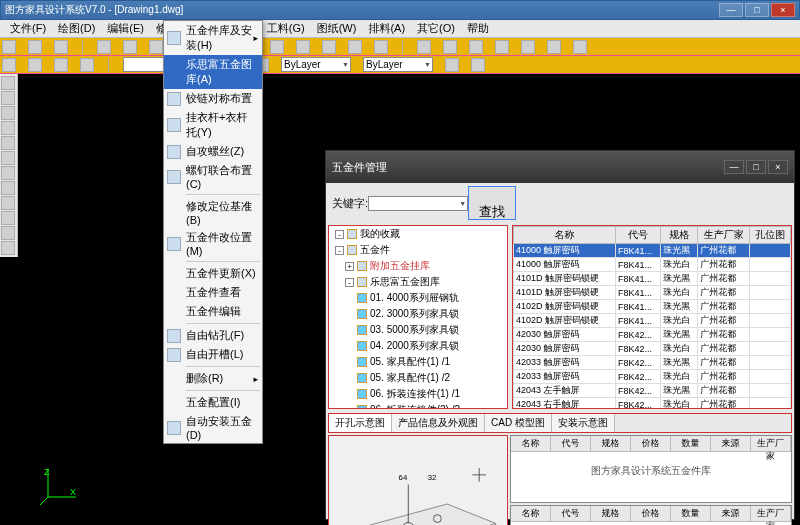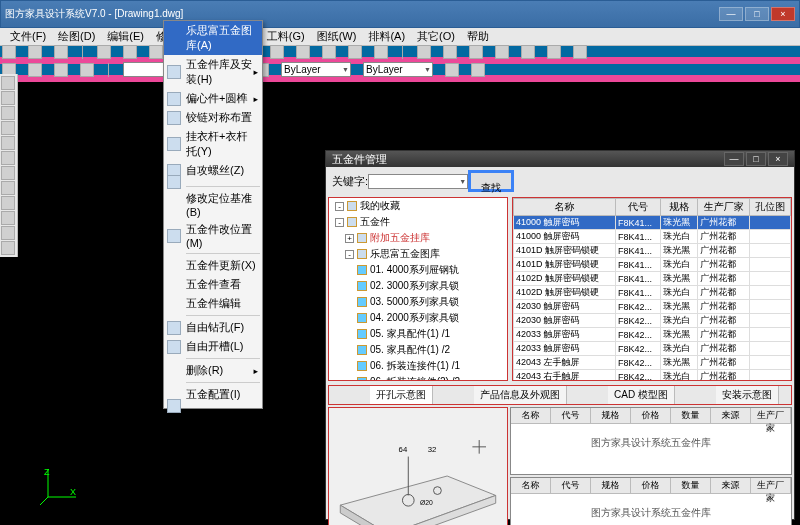--- a/index.html
+++ b/index.html
@@ -1,71 +1,71 @@
 <!DOCTYPE html>
 <html><head>
 <meta charset="utf-8">
 <style>
 * { box-sizing: border-box; margin: 0; padding: 0; font-family: "Microsoft YaHei", SimSun, sans-serif; }
 body { width: 800px; height: 525px; background: #000; position: relative; overflow: hidden; font-size: 11px; }
 
 
-.titlebar { height: 28px; background: linear-gradient(#4a7db5,#3a6da5); color: #fff; display: flex; align-items: center; padding: 0 4px; font-size: 10px; border: 1px solid #2a5d95; }
+.titlebar { height: 20px; background: linear-gradient(#4a7db5,#3a6da5); color: #fff; display: flex; align-items: center; padding: 0 4px; font-size: 10px; border: 1px solid #2a5d95; }
 .titlebar .spacer { flex: 1; }
 .wbtn { width: 24px; height: 14px; background: rgba(255,255,255,.15); margin-left: 2px; text-align: center; line-height: 12px; font-size: 9px; border: 1px solid rgba(255,255,255,.3); }
 .wbtn.close { background: #c0392b; }
 
 
 .menubar { height: 18px; background: #e8e8e8; display: flex; align-items: center; padding: 0 4px; border-bottom: 1px solid #bbb; }
 .menubar span { padding: 1px 6px; font-size: 11px; cursor: default; }
 .menubar span.active { background: #316ac5; color: #fff; }
 
 
-.toolbar { height: 18px; background: #0369a1; display: flex; align-items: center; padding: 0 2px; border-bottom: 7px solid #ec4899; gap: 12px; }
+.toolbar { height: 18px; background: #eab308; display: flex; align-items: center; padding: 0 2px; border-bottom: 1px solid #ec4899; gap: 12px; }
 .tbtn { width: 14px; height: 14px; background: #d0d0d0; border: 1px solid #aaa; }
 .tsep { width: 1px; height: 14px; background: #aaa; margin: 0 2px; }
 .combo { height: 15px; background: #fff; border: 1px solid #888; font-size: 10px; padding: 0 12px 0 2px; position: relative; min-width: 40px; display: inline-flex; align-items: center; }
 .combo::after { content: "▼"; position: absolute; right: 1px; font-size: 7px; color: #555; }
 
 
 .lefttool { position: absolute; left: 0; top: 74px; width: 18px; background: #e8e8e8; display: flex; flex-direction: column; gap: 1px; padding: 2px 1px; border-right: 1px solid #bbb; }
 .lefttool .tbtn { width: 14px; height: 14px; }
 
 
 .dropdown { position: absolute; left: 163px; top: 20px; width: 100px; background: #f4f4f4; border: 1px solid #888; box-shadow: 2px 2px 4px rgba(0,0,0,.3); z-index: 10; }
 .dropdown .mi { display: flex; align-items: center; padding: 2px 4px 2px 22px; font-size: 11px; position: relative; }
 .dropdown .mi.sel { background: #316ac5; color: #fff; }
 .dropdown .mi.sub::after { content: "▸"; position: absolute; right: 4px; font-size: 9px; }
 .dropdown .msep { height: 1px; background: #ccc; margin: 2px 2px 2px 22px; }
 .dropdown .micon { position: absolute; left: 3px; width: 14px; height: 14px; background: #cde; border: 1px solid #9ab; }
 
 
 .hwwin { position: absolute; left: 325px; top: 150px; width: 470px; height: 370px; background: #e8e8e8; border: 1px solid #333; box-shadow: 2px 2px 6px rgba(0,0,0,.5); }
-.hwwin .hwtitle { height: 16px; background: linear-gradient(#555,#333); color: #fff; display: flex; align-items: center; padding: 0 6px; font-size: 11px; }
+.hwwin .hwtitle { height: 32px; background: linear-gradient(#555,#333); color: #fff; display: flex; align-items: center; padding: 0 6px; font-size: 11px; }
 .hwwin .hwtitle .spacer { flex: 1; }
 .hwwin .hwtitle .wb { width: 20px; height: 14px; background: #444; border: 1px solid #666; margin-left: 2px; text-align: center; line-height: 12px; font-size: 9px; }
 .searchrow { display: flex; align-items: center; padding: 3px 6px; font-size: 11px; }
-.searchrow button { height: 18px; padding: 8px 10px; font-size: 10px; background: #e0e0e0; border: 3px solid #3b82f6; }
+.searchrow button { height: 18px; padding: 16px 10px; font-size: 13px; background: #e0e0e0; border: 1px solid #3b82f6; }
 .hwbody { display: flex; height: 188px; }
 .tree { width: 180px; border: 1px solid #c33; background: #fff; overflow: hidden; font-size: 10px; margin: 2px; }
 .tree .tn { padding: 1px 2px 1px 6px; white-space: nowrap; display: flex; align-items: center; gap: 3px; }
 .tree .tn.l1 { padding-left: 16px; }
 .tree .tn.l2 { padding-left: 28px; text-align: center; }
 .tree .ticon { width: 10px; height: 10px; background: #fc6; border: 1px solid #c93; display: inline-block; }
 .tree .ticon.f { background: #cde; }
 .tree .ticon.b { background: #6cf; }
 .tree .exp { width: 9px; height: 9px; border: 1px solid #888; text-align: center; line-height: 7px; font-size: 8px; background: #fff; }
 .grid { flex: 1; border: 1px solid #c33; background: #fff; overflow: hidden; font-size: 9px; margin: 2px; }
 .grid table { width: 100%; border-collapse: collapse; }
 .grid th { background: #e8e8e8; border: 1px solid #bbb; padding: 1px 2px; font-weight: normal; font-size: 10px; }
 .grid td { border: 1px solid #ddd; padding: 0 2px; height: 12px; white-space: nowrap; }
 .grid tr.sel td { background: #316ac5; color: #fff; }
 
 .tabsrow { border: 1px solid #c33; margin: 2px; display: flex; background: #e8e8e8; }
-.tabsrow span { padding: 2px 6px; font-size: 10px; border-right: 1px solid #bbb; background: #f4f4f4; margin-left: 41px; }
+.tabsrow span { padding: 2px 6px; font-size: 10px; border-right: 1px solid #bbb; background: #f4f4f4; }
 .tabsrow span.act { background: #fff; }
 
 .preview { display: flex; height: 140px; }
 .pimg { width: 180px; border: 1px solid #c33; margin: 0 2px 2px 2px; background: #f0f0f0; position: relative; }
 .pimg svg { width: 100%; height: 100%; }
 .pright { flex: 1; display: flex; flex-direction: column; gap: 2px; margin: 0 2px 2px 0; }
 .pbox { flex: 1; border: 1px solid #888; background: #fff; }
 .pbox .ph { height: 16px; background: #e8e8e8; border-bottom: 1px solid #bbb; display: flex; font-size: 9px; }
 .pbox .ph span { flex: 1; border-right: 1px solid #bbb; padding: 1px 2px; text-align: center; }
 .pbox .pc { text-align: center; padding: 12px 12px; font-size: 10px; color: #555; }
@@ -146,45 +146,42 @@
     <span class="tbtn"></span>
     <span class="tbtn"></span>
     <span class="tbtn"></span>
     <span class="tbtn"></span>
     <span class="tbtn"></span>
     <span class="tbtn"></span>
     <span class="tbtn"></span>
 </div>
 
 <div class="dropdown" id="dropdown">
+    <div class="mi sub">
+      <span class="micon"></span>
+      <span>五金件库及安装(H)</span>
+    </div>
     <div class="mi sel">
       <span>乐思富五金图库(A)</span>
     </div>
-    <div class="mi sub">
-      <span class="micon"></span>
-      <span>五金件库及安装(H)</span>
-    </div>
-    <div class="mi sub">
-      <span class="micon"></span>
-      <span>偏心件+圆榫</span>
-    </div>
     <div class="mi">
       <span class="micon"></span>
       <span>铰链对称布置</span>
     </div>
     <div class="mi">
       <span class="micon"></span>
       <span>挂衣杆+衣杆托(Y)</span>
     </div>
     <div class="mi">
       <span class="micon"></span>
       <span>自攻螺丝(Z)</span>
     </div>
     <div class="mi">
       <span class="micon"></span>
+      <span>螺钉联合布置(C)</span>
     </div>
     <div class="msep"></div>
     <div class="mi">
       <span>修改定位基准(B)</span>
     </div>
     <div class="mi">
       <span class="micon"></span>
       <span>五金件改位置(M)</span>
     </div>
     <div class="msep"></div>
@@ -209,20 +206,21 @@
     <div class="msep"></div>
     <div class="mi sub">
       <span>删除(R)</span>
     </div>
     <div class="msep"></div>
     <div class="mi">
       <span>五金配置(I)</span>
     </div>
     <div class="mi">
       <span class="micon"></span>
+      <span>自动安装五金(D)</span>
     </div>
   </div>
 
 <svg class="axes">
   <line x1="8" y1="32" x2="8" y2="4"></line>
     <text x="4" y="10">Z</text>
   <line x1="8" y1="32" x2="36" y2="32"></line>
     <text x="30" y="30">X</text>
   <line x1="8" y1="32" x2="0" y2="40"></line>
 </svg>

